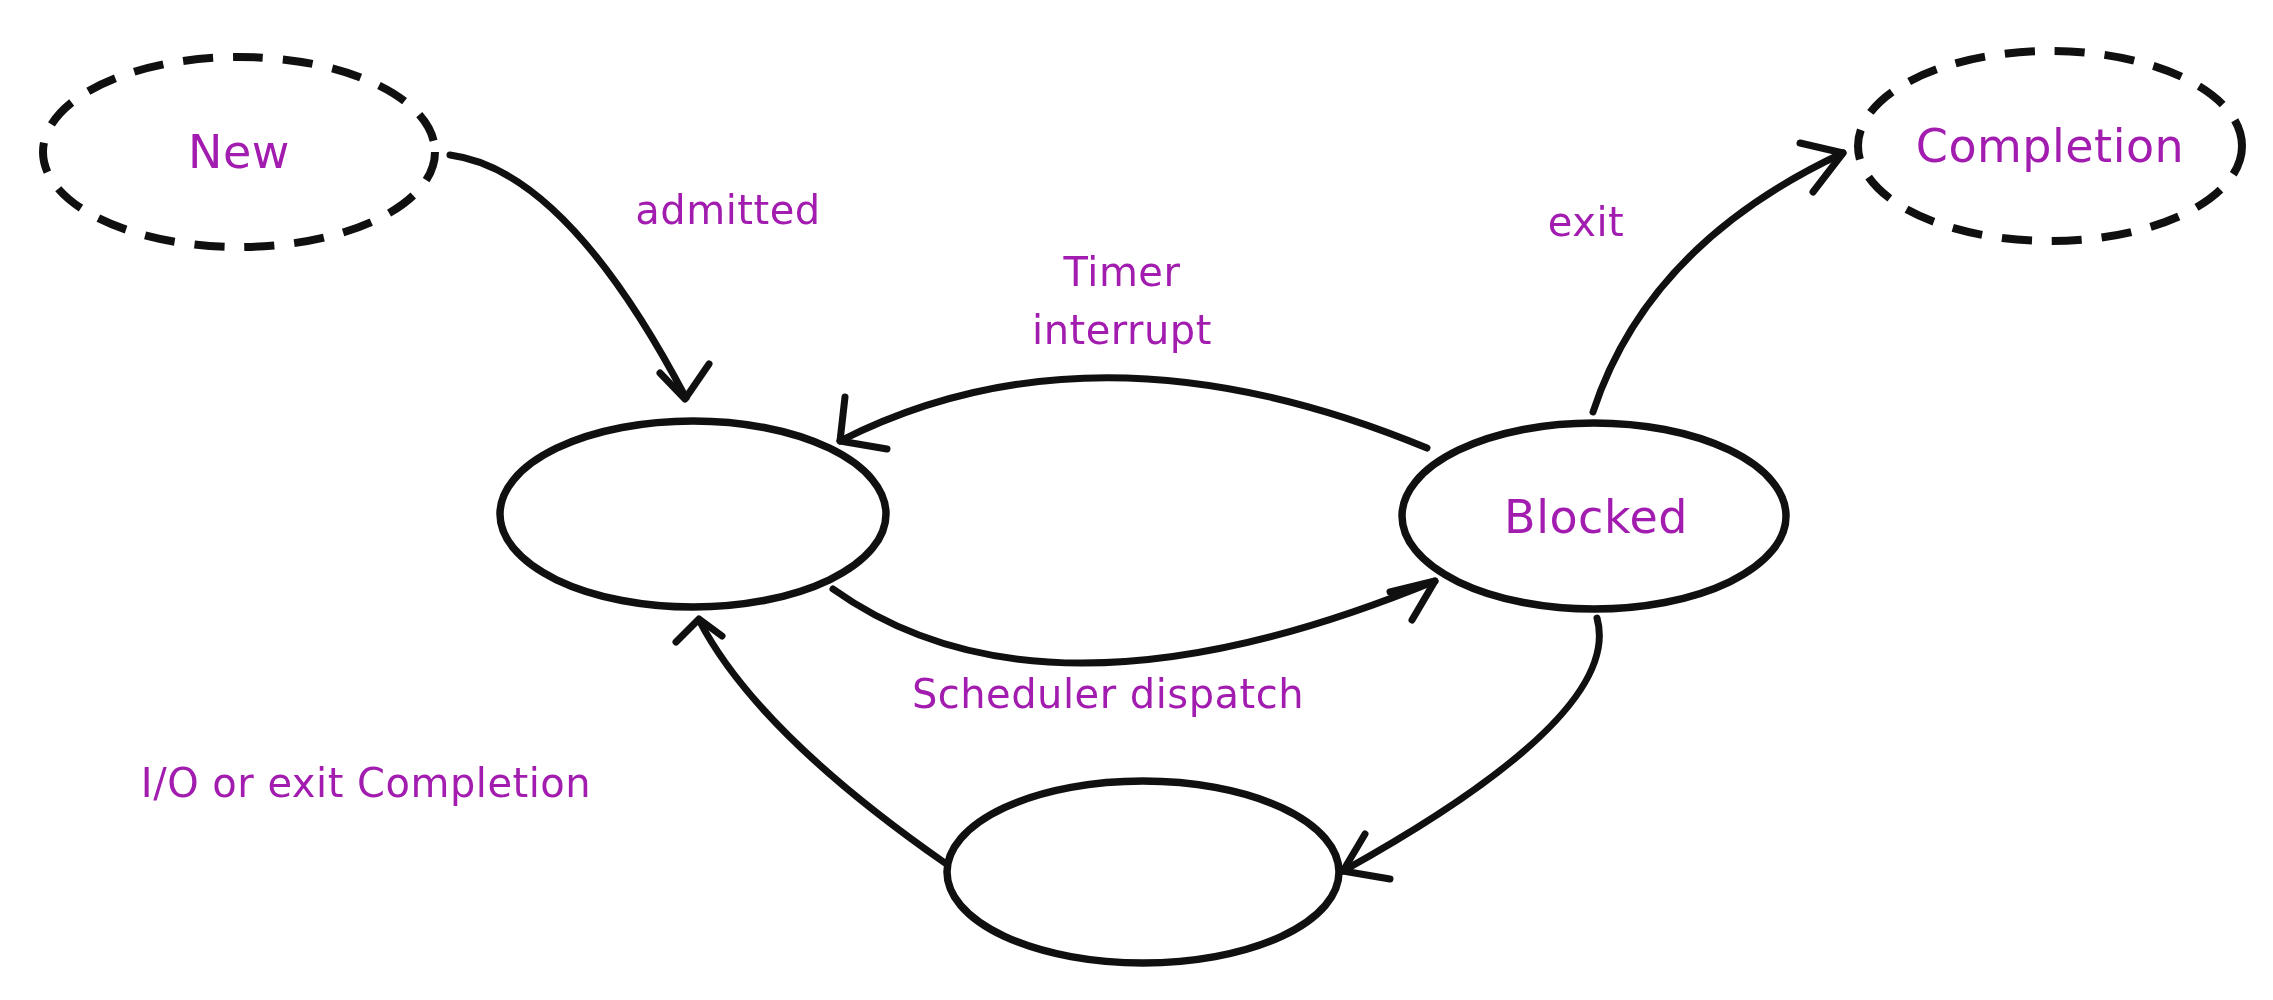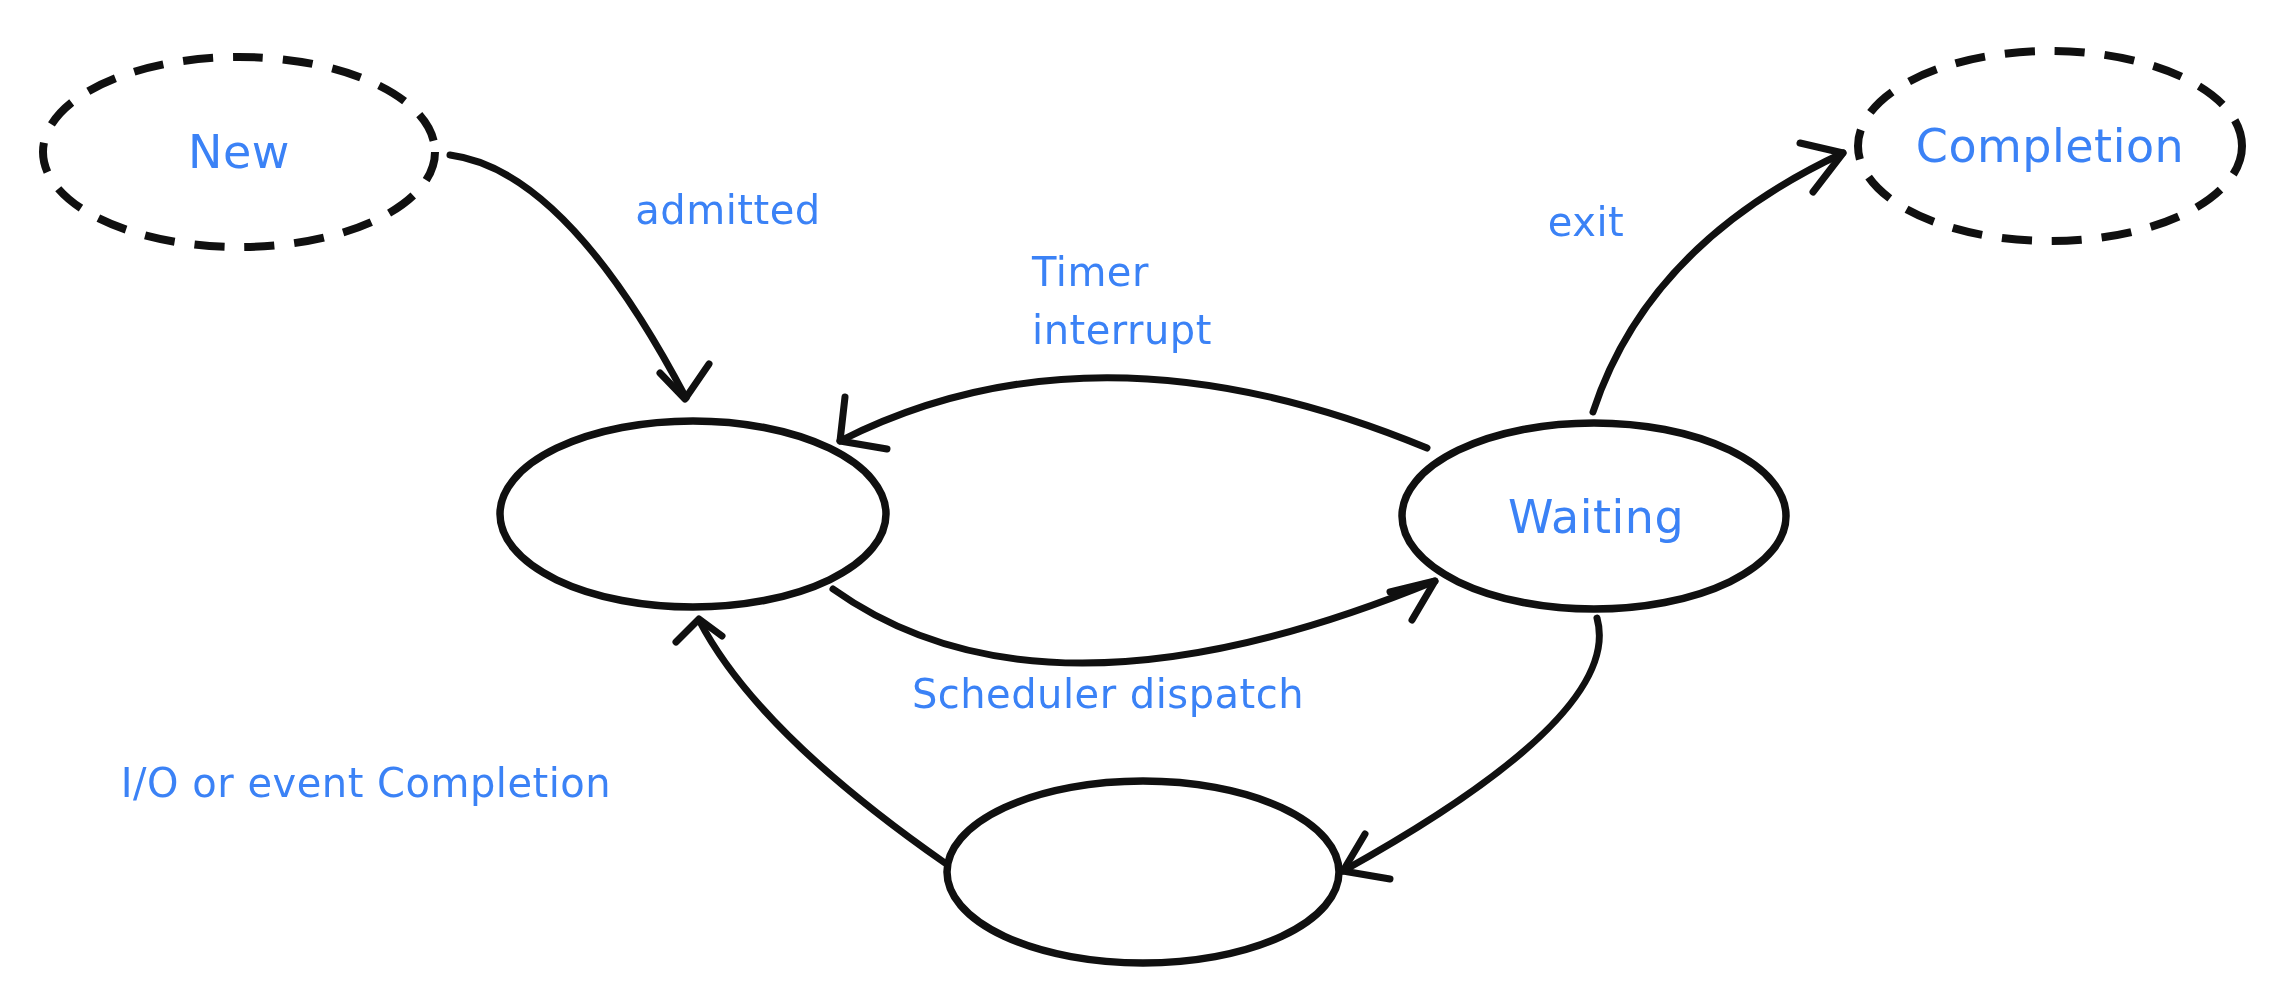--- a/index.html
+++ b/index.html
@@ -16,23 +16,23 @@
     font-family: "DejaVu Sans", sans-serif;
   }
   .canvas svg {
     position: absolute;
     left: 0;
     top: 0;
   }
   .lbl {
     position: absolute;
     transform: translate(-50%, -50%);
-    color: #3b82f6;
+    color: #a21caf;
     white-space: pre-line;
-    text-align: left;
+    text-align: center;
     line-height: 1.45;
     letter-spacing: 0.5px;
     user-select: none;
   }
   .node-lbl { font-size: 46px; }
   .edge-lbl { font-size: 40px; }
   .stroke {
     fill: none;
     stroke: #101010;
     stroke-width: 7;
@@ -92,22 +92,22 @@
     </g>
 
     <g>
       <path class="stroke" d="M945 863 Q757 732 699 620"></path>
       <path class="stroke" d="M676 642 L699 619 L722 636"></path>
     </g>
   </svg>
 
   <div class="lbl node-lbl" style="left:239px;  top:152px;">New</div>
   <div class="lbl node-lbl" style="left:2050px; top:146px;">Completion</div>
-  <div class="lbl node-lbl" style="left:1596px; top:517px;">Waiting</div>
+  <div class="lbl node-lbl" style="left:1596px; top:517px;">Blocked</div>
 
   <div class="lbl edge-lbl" style="left:728px;  top:210px;">admitted</div>
   <div class="lbl edge-lbl" style="left:1122px; top:265px;margin-top:36px;">Timer
 interrupt</div>
   <div class="lbl edge-lbl" style="left:1586px; top:222px;">exit</div>
   <div class="lbl edge-lbl" style="left:1108px; top:694px;">Scheduler dispatch</div>
-  <div class="lbl edge-lbl" style="left:366px;  top:783px;">I/O or event Completion</div>
+  <div class="lbl edge-lbl" style="left:366px;  top:783px;">I/O or exit Completion</div>
 
 </div>
 
 </body></html>

